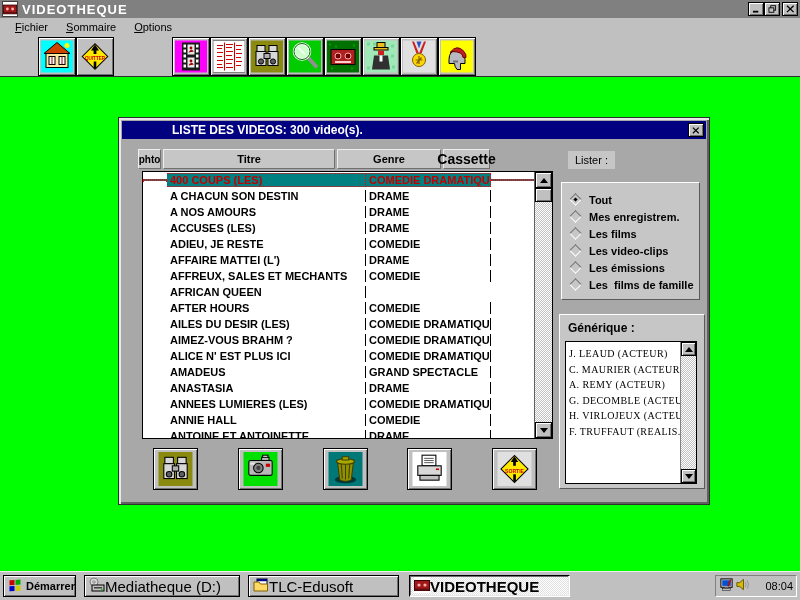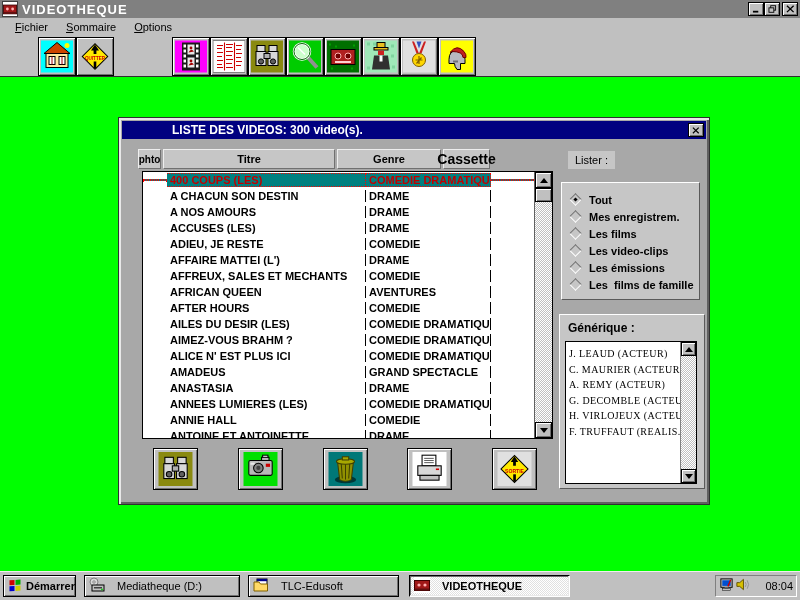--- a/index.html
+++ b/index.html
@@ -104,22 +104,22 @@
   .gen-item { font-size:10px; letter-spacing:0.4px; line-height:15.5px; padding-left:3px; white-space:nowrap; overflow:hidden; color:#000; }
   .gen-scroll { width:16px; display:flex; flex-direction:column; border-left:1px solid #808080;
     background-image:repeating-conic-gradient(#ffffff 0% 25%, #c0c0c0 0% 50%); background-size:2px 2px; }
   .gen-scroll .sb-btn { height:14px; }
 
   
   .taskbar { position:absolute; left:0; top:571px; width:800px; height:29px; background:#c0c0c0;
     border-top:1px solid #eee; display:flex; align-items:center; }
   .start-btn { margin-left:3px; width:73px; height:22px; display:flex; align-items:center; gap:3px;
     padding-left:3px; font-weight:bold; font-size:11px; flex:none; }
-  .task-btn { height:22px; display:flex; align-items:center; gap:12px; padding-left:4px;
-    font-size:11px; white-space:nowrap; overflow:hidden; flex:none; }
+  .task-btn { height:22px; display:flex; align-items:center; gap:0; padding-left:4px;
+    font-size:15px; white-space:nowrap; overflow:hidden; flex:none; }
   .task-btn svg, .start-btn svg { width:16px; height:16px; flex:none; }
   #task-0 { margin-left:8px; width:156px; }
   #task-1 { margin-left:8px; width:151px; }
   #task-2 { margin-left:10px; width:161px; font-weight:bold;
     border-color:#000 #fff #fff #000; box-shadow:inset -1px -1px 0 #e8e8e8, inset 1px 1px 0 #707070;
     background-image:repeating-conic-gradient(#ffffff 0% 25%, #e0e0e0 0% 50%); background-size:2px 2px; }
   .tray { position:absolute; right:3px; top:3px; width:82px; height:22px;
     border:1px solid; border-color:#808080 #fff #fff #808080;
     display:flex; align-items:center; padding:0 3px; gap:1px; }
   .tray svg { width:15px; height:15px; flex:none; }
@@ -357,21 +357,20 @@
     </div>
           <div class="vrow">
       <div class="cell c-photo"></div>
       <div class="cell c-title">AFFREUX, SALES ET MECHANTS</div>
       <div class="cell c-genre">COMEDIE</div>
       <div class="cell c-cass"></div>
     </div>
           <div class="vrow">
       <div class="cell c-photo"></div>
       <div class="cell c-title">AFRICAN QUEEN</div>
-      <div class="cell c-genre">AVENTURES</div>
       <div class="cell c-cass"></div>
     </div>
           <div class="vrow">
       <div class="cell c-photo"></div>
       <div class="cell c-title">AFTER HOURS</div>
       <div class="cell c-genre">COMEDIE</div>
       <div class="cell c-cass"></div>
     </div>
           <div class="vrow">
       <div class="cell c-photo"></div>

